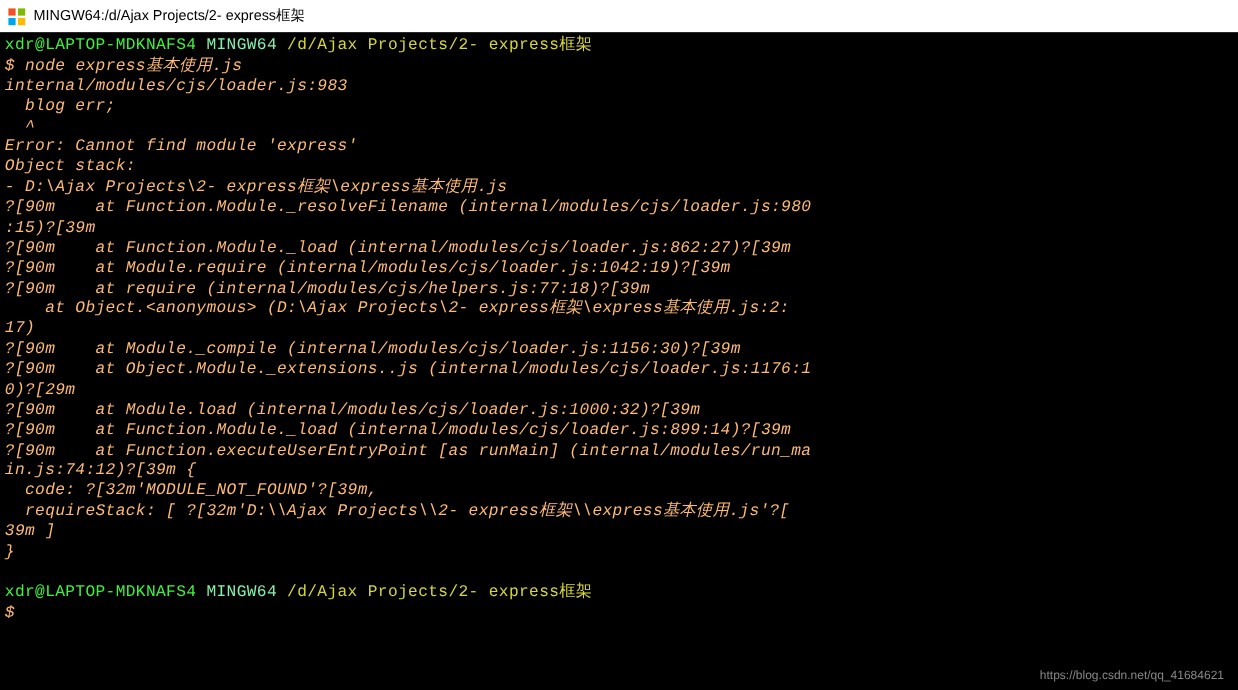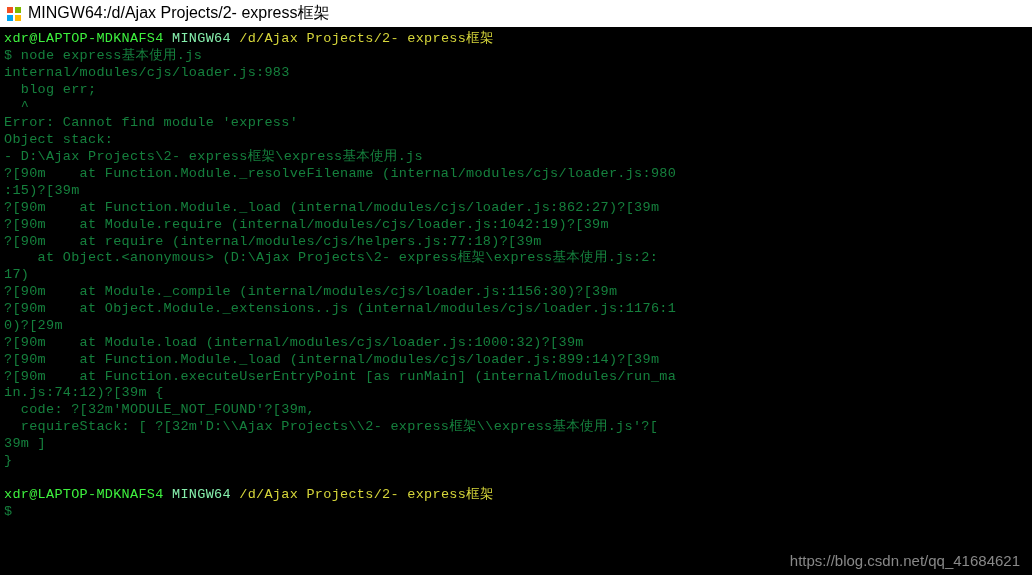--- a/index.html
+++ b/index.html
@@ -13,49 +13,49 @@
       overflow: hidden;
     }
     .titlebar {
       background: #fff;
       color: #000;
       height: 27px;
       display: flex;
       align-items: center;
       padding: 0 6px;
       font-family: Tahoma, sans-serif;
-      font-size: 16px;
+      font-size: 12px;
     }
     .titlebar-icon {
       width: 16px;
       height: 16px;
       margin-right: 6px;
       display: inline-flex;
       align-items: center;
       justify-content: center;
     }
     .terminal {
       background: #000;
       padding: 4px 4px;
       line-height: 1.25;
       letter-spacing: 0.3px;
       font-size: 13.5px;
     }
     .green { color: #3ef13e; }
     .magenta { color: #86efac; }
     .yellow { color: #d6d63a; text-align: center; }
-    .white { color: #15803d; }
+    .white { color: #fdba74; font-style: italic; }
     .line { white-space: pre; }
     .watermark {
       position: absolute;
       bottom: 6px;
       right: 12px;
       color: #888;
       font-family: Arial, sans-serif;
-      font-size: 15px;
+      font-size: 10px;
     }
   </style>
 </head>
 <body>
 
 <div class="titlebar">
   <span class="titlebar-icon">
     <svg width="16" height="16" viewBox="0 0 16 16">
       <rect x="1" y="1" width="6" height="6" fill="#f25022"></rect>
       <rect x="9" y="1" width="6" height="6" fill="#7fba00"></rect>

